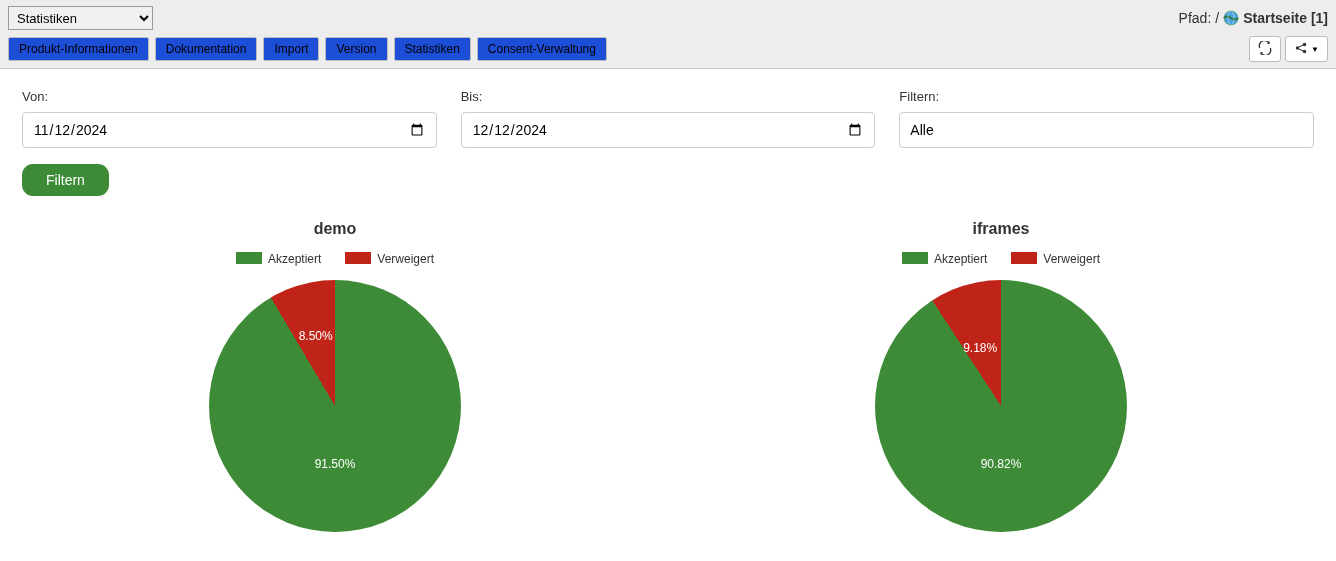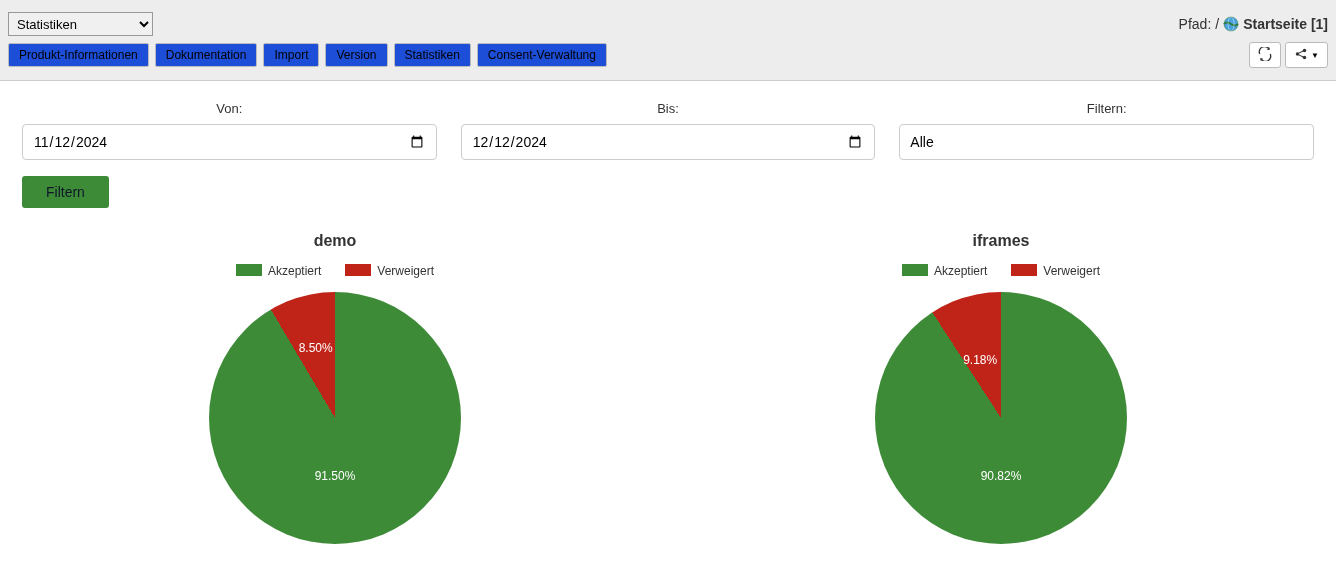--- a/index.html
+++ b/index.html
@@ -1,41 +1,41 @@
 <!DOCTYPE html>
 <html><head>
 <meta charset="utf-8">
 <style>
 * { box-sizing: border-box; margin: 0; padding: 0; }
 body { font-family: Verdana, Geneva, sans-serif; font-size: 13px; color: #333; background: #fff; }
 
-.topbar { background: #ededed; border-bottom: 1px solid #ccc; padding: 12px 8px; }
+.topbar { background: #ededed; border-bottom: 1px solid #ccc; padding: 6px 8px; }
 .topbar-row { display: flex; align-items: center; justify-content: space-between; margin-bottom: 6px; }
 .topbar-row:last-child { margin-bottom: 0; }
 
 select.page-select { font-size: 13px; padding: 2px 4px; border: 1px solid #999; background: #f0f0f0; width: 145px; height: 24px; }
 
 .breadcrumb { font-size: 14px; display: flex; align-items: center; gap: 4px; }
 .breadcrumb .label { font-weight: bold; }
 .breadcrumb .globe { width: 16px; height: 16px; display: inline-block; }
 
 .tabs { display: flex; gap: 6px; }
 .tab-btn { font-size: 12px; padding: 4px 10px; border: 1px solid #bbb; background: #1d4ed8; cursor: pointer; border-radius: 2px; }
 
 .icon-buttons { display: flex; gap: 4px; }
 .icon-btn { border: 1px solid #bbb; background: #fff; padding: 4px 8px; cursor: pointer; border-radius: 3px; display: flex; align-items: center; gap: 3px; height: 26px; }
 
 .content { padding: 20px 22px; }
 
 .filter-row { display: flex; gap: 24px; margin-bottom: 16px; }
 .filter-group { flex: 1; display: flex; flex-direction: column; gap: 8px; }
-.filter-label { font-size: 13px; text-align: center; }
+.filter-label { font-size: 13px; }
 .date-input, .text-input { width: 100%; height: 36px; padding: 6px 10px; font-size: 14px; border: 1px solid #ccc; border-radius: 4px; font-family: inherit; }
 
-.btn-primary { background: #3d8b37; color: #0f172a; border: none; padding: 8px 24px; font-size: 14px; cursor: pointer; border-radius: 3px; }
+.btn-primary { background: #3d8b37; color: #ffffff; border: none; padding: 8px 24px; font-size: 14px; cursor: pointer; border-radius: 11px; }
 
 .charts { display: flex; gap: 40px; margin-top: 24px; }
 .chart-container { flex: 1; display: flex; flex-direction: column; align-items: center; position: relative; }
 .chart-title { font-size: 16px; font-weight: bold; margin-bottom: 14px; }
 .legend { display: flex; gap: 24px; margin-bottom: 14px; font-size: 12px; align-items: center; }
 .legend-item { display: flex; gap: 6px; }
 .legend-swatch { width: 26px; height: 12px; display: inline-block; }
 
 .pie-wrap { position: relative; width: 252px; height: 252px; }
 .pie { width: 252px; height: 252px; border-radius: 50%; position: relative; }

